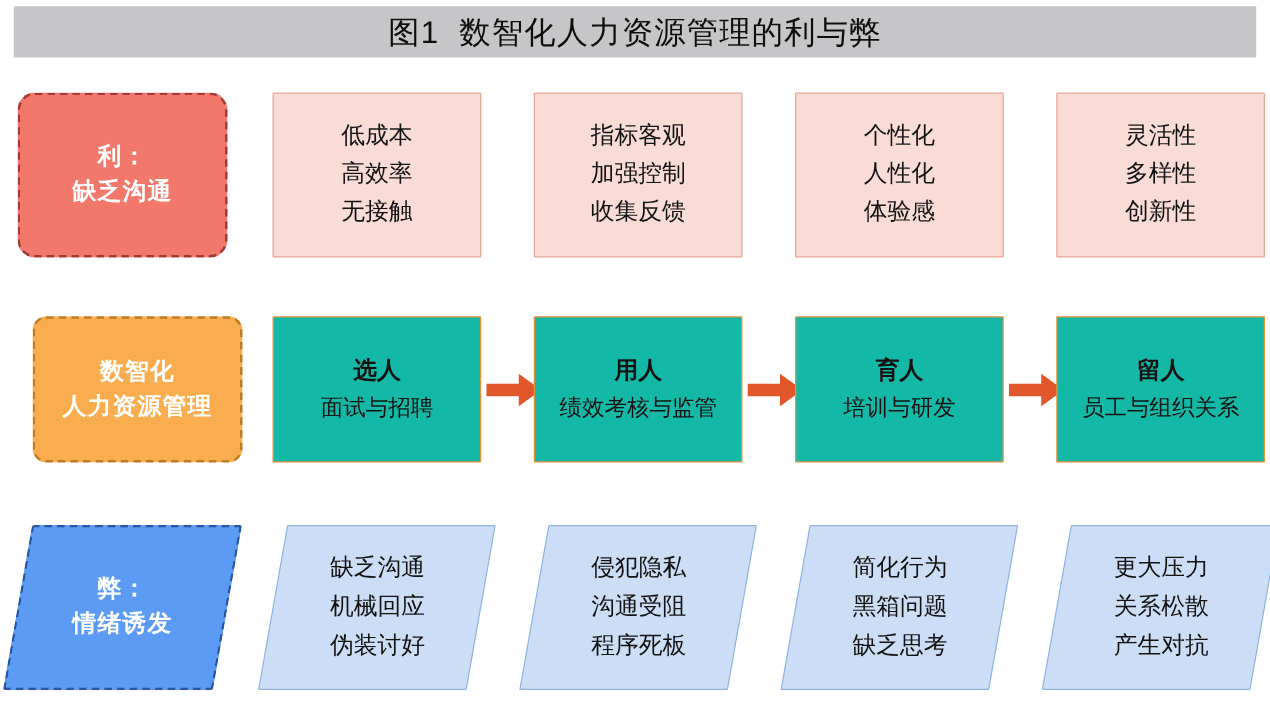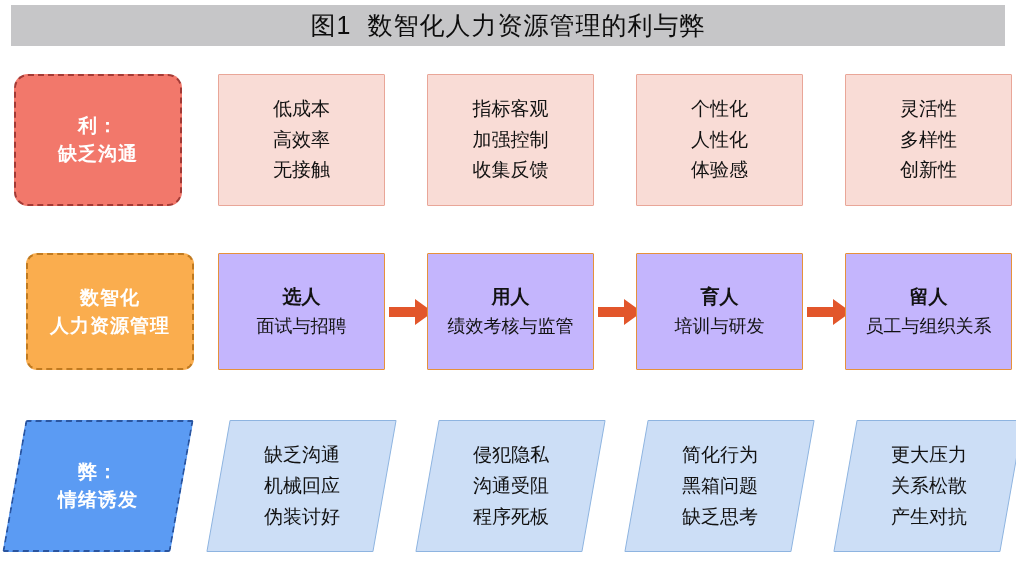--- a/index.html
+++ b/index.html
@@ -64,21 +64,21 @@
   .pro-card{
     top:0;height:132px;width:167px;
     background:#f9dcd6;border:1.5px solid #e9a698;border-radius:1px;
     font-size:19px;line-height:1.62;
   }
   .pro-card .ln{display:block;}
 
   
   .core-card{
     top:0;height:117px;width:167px;
-    background:#c4b5fd;border:1.5px solid #e6913b;border-radius:1px;
+    background:#14b8a6;border:1.5px solid #e6913b;border-radius:1px;
     font-size:18px;line-height:1.55;
   }
   .core-card .ttl{font-weight:bold;font-size:19px;display:block;margin-bottom:2px;}
   .core-card .sub{display:block;font-size:18px;}
 
   
   .arrow{
     position:absolute;top:0;height:117px;width:52px;
     display:flex;align-items:center;justify-content:center;
   }

